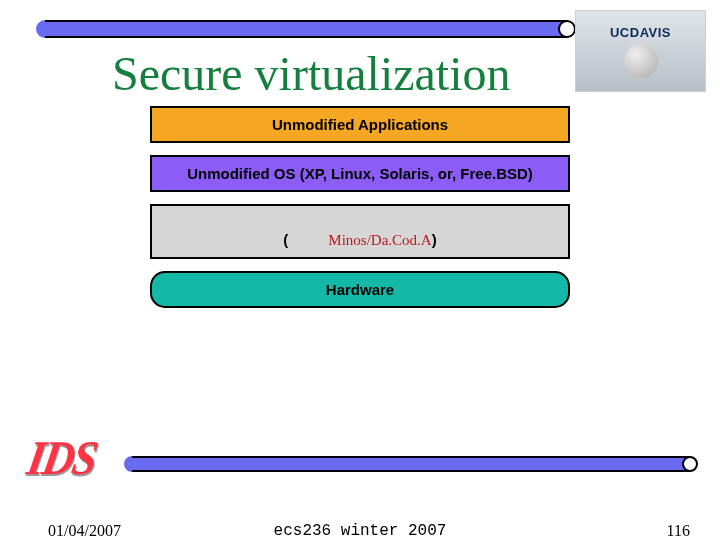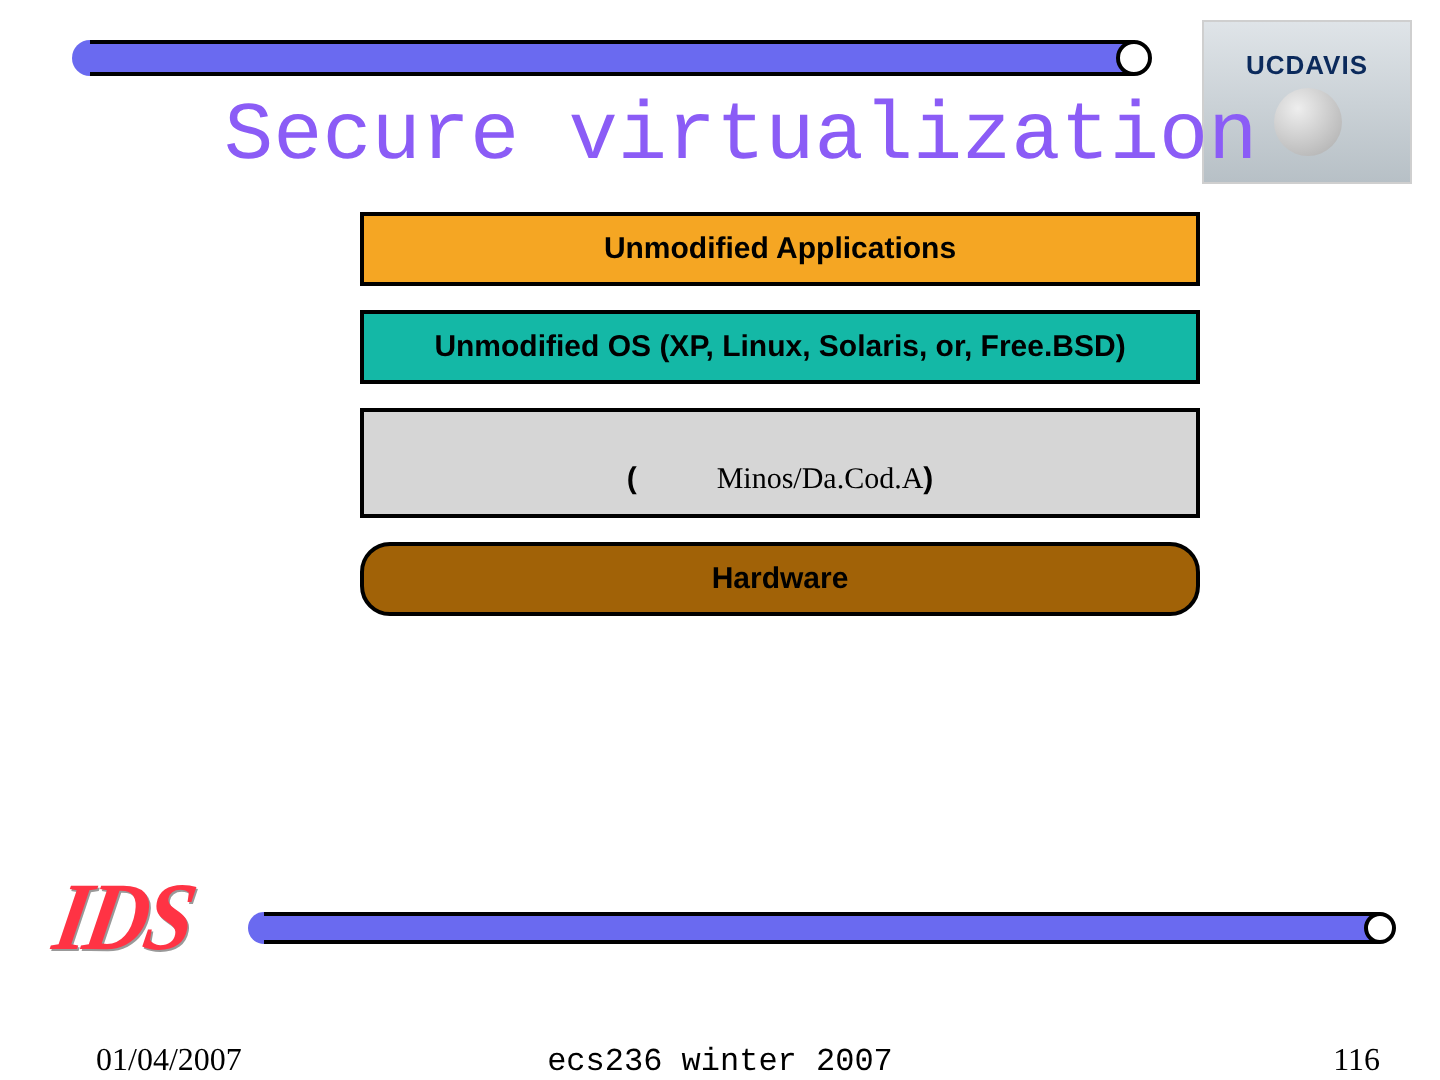--- a/index.html
+++ b/index.html
@@ -30,65 +30,64 @@
   .rule-body {
     position: absolute;
     left: 9px; right: 9px; top: 0; height: 18px;
   }
   .top-rule .rule-body { background: #6a6af0; border-top: 2px solid #000; border-bottom: 2px solid #000; }
 
   .logo-box {
     position: absolute;
     top: 10px;
     right: 14px;
-    width: 105px;
+    width: 131px;
     height: 82px;
     border: 1px solid #cfcfcf;
     background: linear-gradient(#dfe4e8,#b7c0c6);
     display: flex;
     flex-direction: column;
     align-items: center;
     justify-content: center;
     font-size: 10px;
     font-weight: bold;
     color: #0b2a5c;
   }
   .logo-box .uc { font-size: 13px; letter-spacing: 0.5px; }
   .logo-box .sphere { width: 34px; height: 34px; border-radius: 50%; background: radial-gradient(circle at 35% 30%, #eee, #aaa); margin-top: 4px; }
 
   .title {
     position: absolute;
     top: 46px;
     left: 112px;
-    font-family: Liberation Mono, monospace;
-    font-size: 41px;
-    color: #8b5cf6;
+    font-family: Liberation Serif, serif;
+    font-size: 48px;
+    color: #15803d;
   }
 
   .stack {
     position: absolute;
     top: 106px;
     left: 150px;
     width: 408px;
-    margin-left: 30px;
   }
   .box {
     width: 420px;
     border: 2.5px solid #000;
     text-align: center;
     margin-bottom: 12px;
     font-size: 15px;
     font-weight: bold;
     padding: 8px 6px;
   }
   .box-apps { background: #f5a623; }
-  .box-os   { background: #14b8a6; }
+  .box-os   { background: #8b5cf6; }
   .box-virt { background: #d6d6d6; font-weight: bold; }
-  .box-virt .sub { font-family: 'Comic Sans MS', cursive; font-weight: normal; color: #000000; padding-left: 40px; }
-  .box-hw   { background: #a16207; border-radius: 15px; }
+  .box-virt .sub { font-family: 'Comic Sans MS', cursive; font-weight: normal; color: #b91c1c; padding-left: 40px; }
+  .box-hw   { background: #14b8a6; border-radius: 15px; }
 
   .ids {
     position: absolute;
     left: 28px;
     bottom: 56px;
     font-family: 'Times New Roman', Times, serif;
     font-size: 44px;
     font-weight: bold;
     font-style: italic;
     color: #ff3344;

